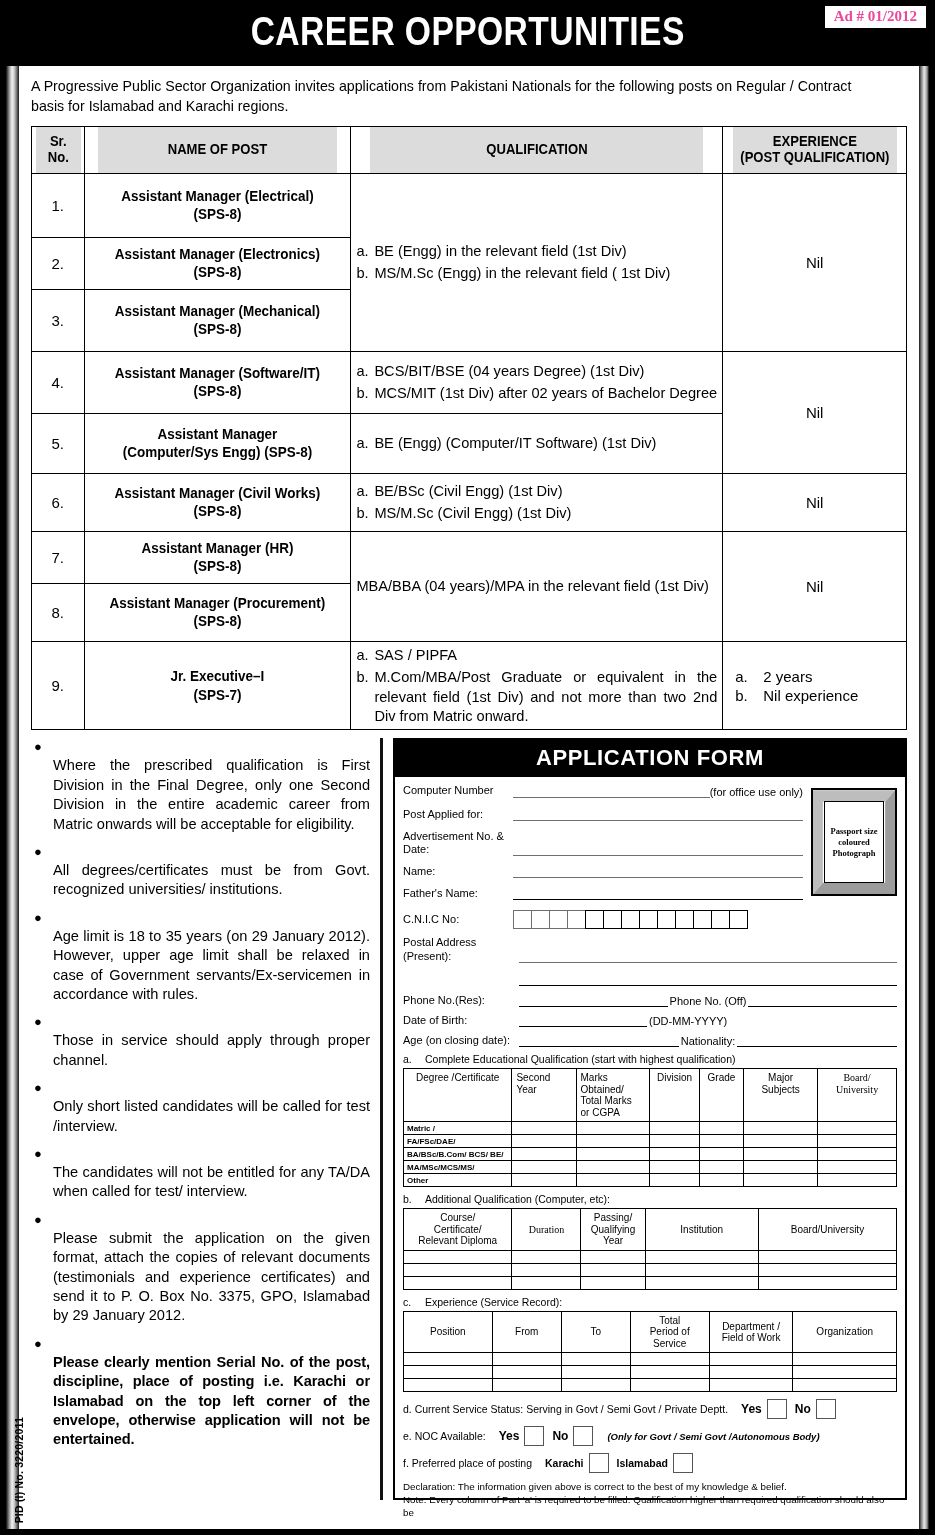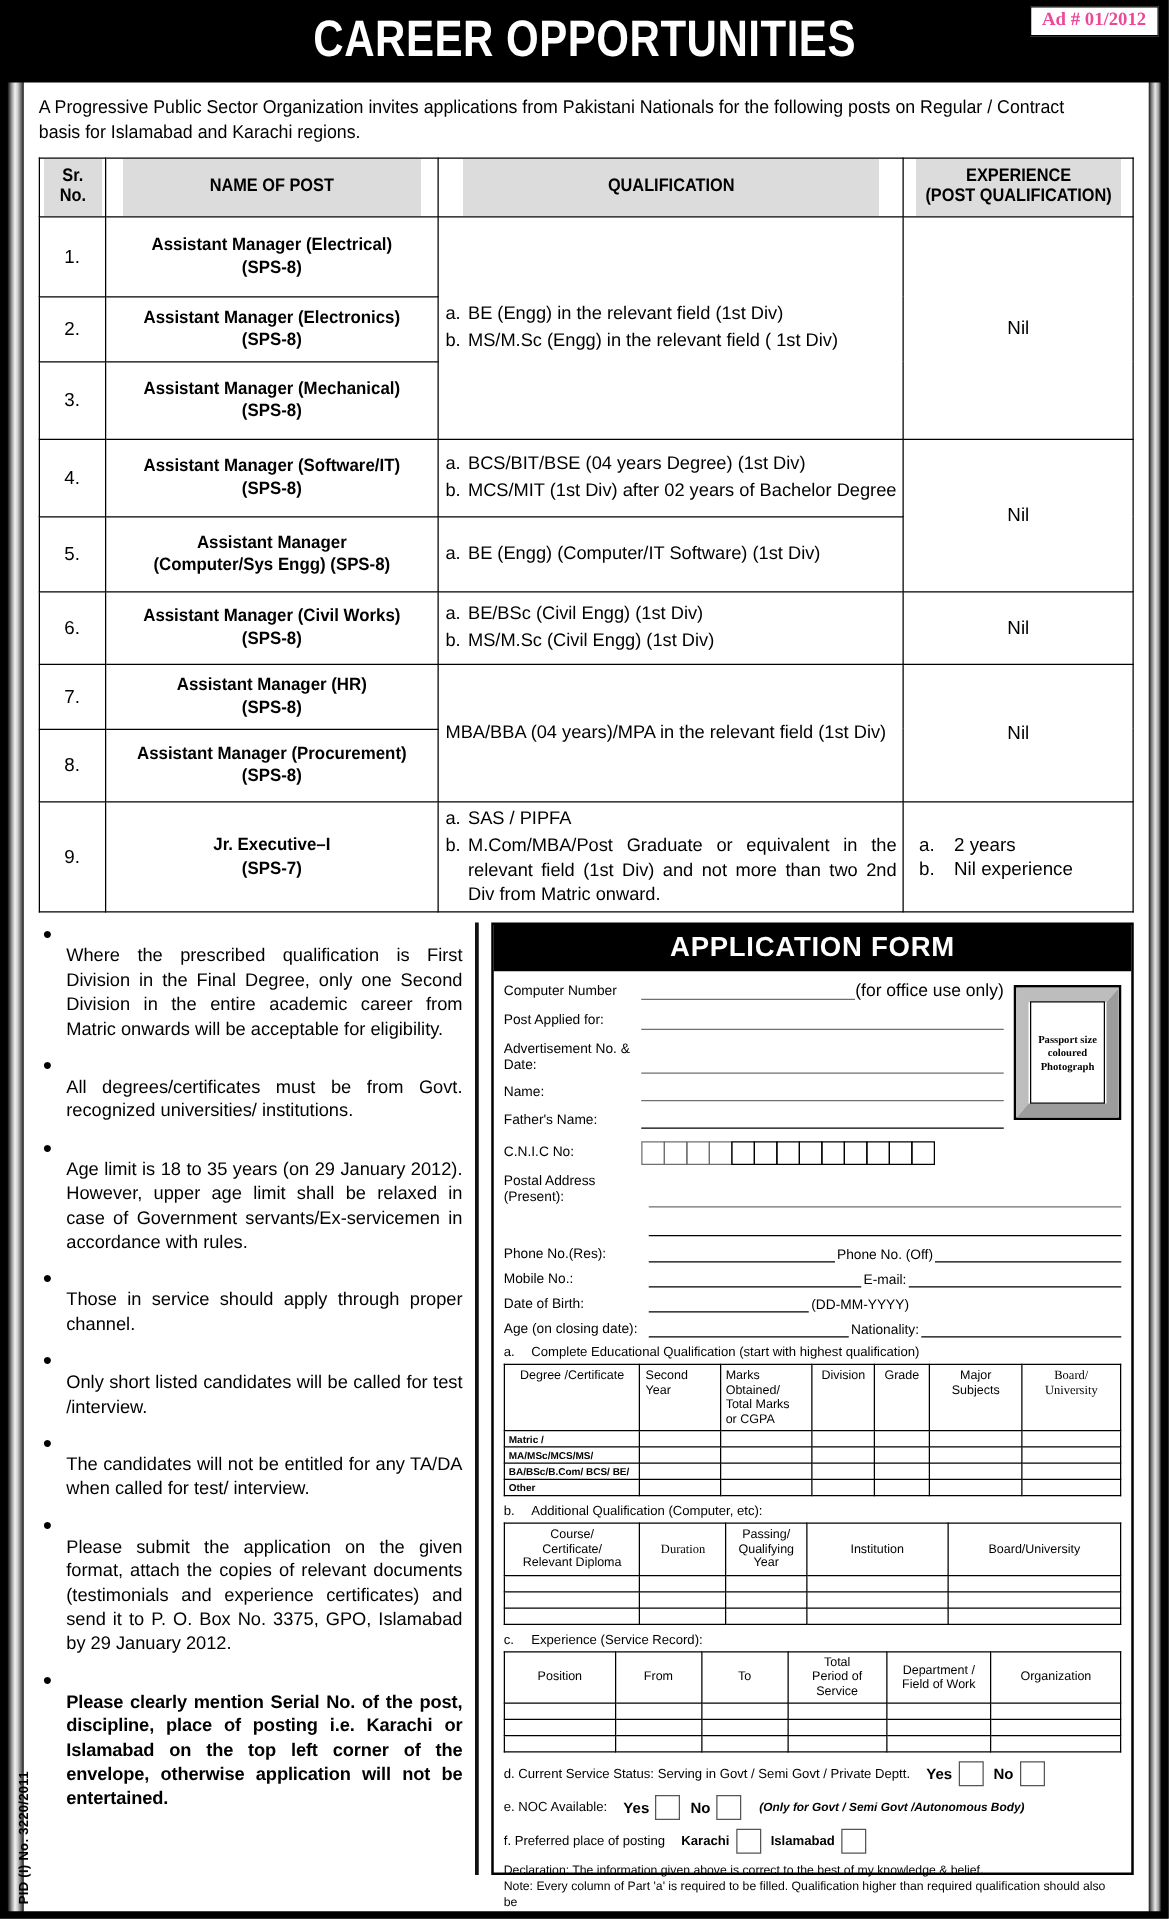--- a/index.html
+++ b/index.html
@@ -201,21 +201,21 @@
     font-size:22px; font-weight:bold;
     padding:5px 0 6px 0;
     letter-spacing:0.6px;
   }
   .form-inner { padding:7px 8px 6px 8px; flex:1; position:relative; }
 
   .frow { display:flex; align-items:flex-end; margin-bottom:4px; font-size:11px; }
   .flabel { flex:0 0 110px; font-weight:normal; line-height:1.2; }
   .fline { flex:1; border-bottom:1px solid #000; height:13px; }
   .fline.grey { border-bottom:1px solid #6f6f6f; }
-  .fnote { margin-left:0; font-size:14px; }
+  .fnote { margin-left:0; font-size:11px; }
 
   .top-block { display:flex; }
   .top-fields { flex:1; padding-right:8px; }
   .photobox {
     flex:0 0 86px;
     height:108px;
     margin-top:4px;
     border:2px solid #000;
     background:
       linear-gradient(135deg,#ffffff 0,#ffffff 100%);
@@ -593,26 +593,20 @@
               <span class="fline"></span>
             </div>
 
             <div class="twocol" style="margin-top:8px">
               <span class="flabel" style="flex:0 0 116px">Phone No.(Res):</span>
               <span class="half grey"></span>
               <span class="mid">Phone No. (Off)</span>
               <span class="half"></span>
             </div>
 
-            <div class="twocol" style="margin-top:7px">
-              <span class="flabel" style="flex:0 0 116px">Mobile No.:</span>
-              <span class="half grey"></span>
-              <span class="mid">E-mail:</span>
-              <span class="half"></span>
-            </div>
 
             <div class="twocol" style="margin-top:7px">
               <span class="flabel" style="flex:0 0 116px">Date of Birth:</span>
               <span class="half grey" style="flex:0 0 128px"></span>
               <span class="mid">(DD-MM-YYYY)</span>
               <span style="flex:1"></span>
             </div>
 
             <div class="twocol" style="margin-top:7px">
               <span class="flabel" style="flex:0 0 116px">Age (on closing date):</span>
@@ -656,30 +650,39 @@
                 <tr>
                   <td class="rowlab">Matric /</td>
                   <td></td>
                     <td></td>
                   <td></td>
                     <td></td>
                   <td></td>
                     <td></td>
                 </tr>
                 <tr>
+                  <td class="rowlab">FA/FSc/DAE/</td>
+                  <td></td>
+                    <td></td>
+                  <td></td>
+                    <td></td>
+                  <td></td>
+                    <td></td>
+                </tr>
+                <tr>
+                  <td class="rowlab">BA/BSc/B.Com/ BCS/ BE/</td>
+                  <td></td>
+                    <td></td>
+                  <td></td>
+                    <td></td>
+                  <td></td>
+                    <td></td>
+                </tr>
+                <tr>
                   <td class="rowlab">MA/MSc/MCS/MS/</td>
-                  <td></td>
-                    <td></td>
-                  <td></td>
-                    <td></td>
-                  <td></td>
-                    <td></td>
-                </tr>
-                <tr>
-                  <td class="rowlab">BA/BSc/B.Com/ BCS/ BE/</td>
                   <td></td>
                     <td></td>
                   <td></td>
                     <td></td>
                   <td></td>
                     <td></td>
                 </tr>
                 <tr>
                   <td class="rowlab">Other</td>
                   <td></td>

